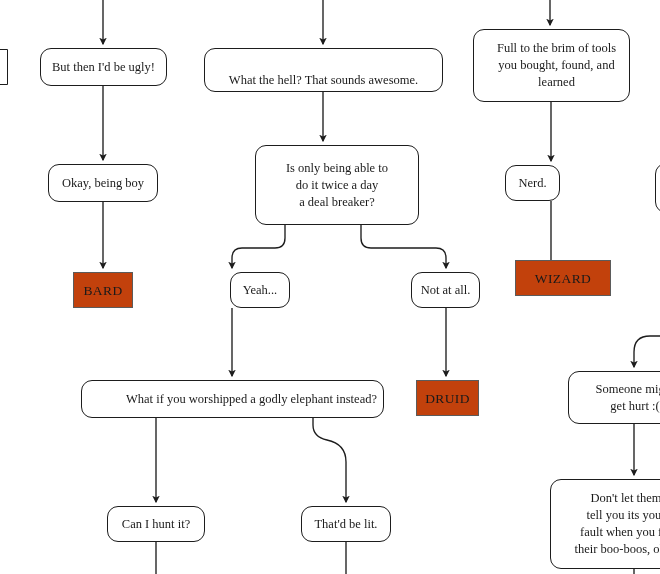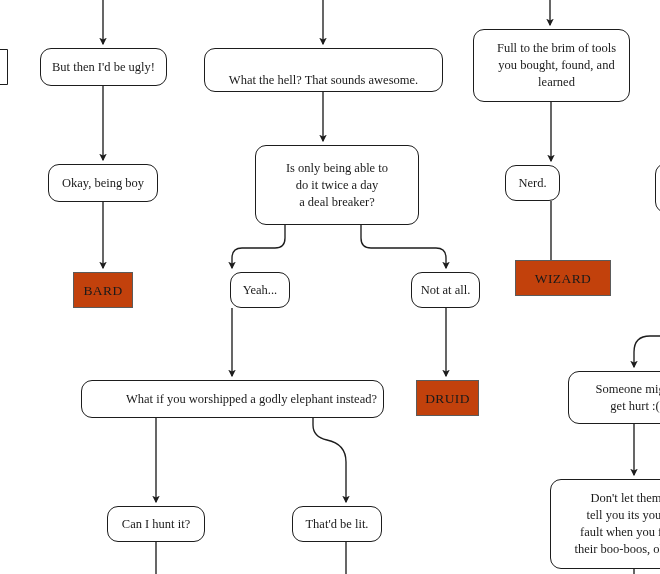--- a/index.html
+++ b/index.html
@@ -182,17 +182,17 @@
     <span class="label">Don't let them
 tell you its your
 fault when you fix
 their boo-boos, okay</span>
   </div>
 
   <div class="node" style="left:107px; top:506px; width:98px; height:36px;text-align:center;">
     <span class="label">Can I hunt it?</span>
   </div>
 
-  <div class="node" style="left:292px; top:506px; width:90px; height:36px;">
+  <div class="node" style="left:301px; top:506px; width:90px; height:36px;">
     <span class="label">That'd be lit.</span>
   </div>
 
 </div>
 
 </body></html>

